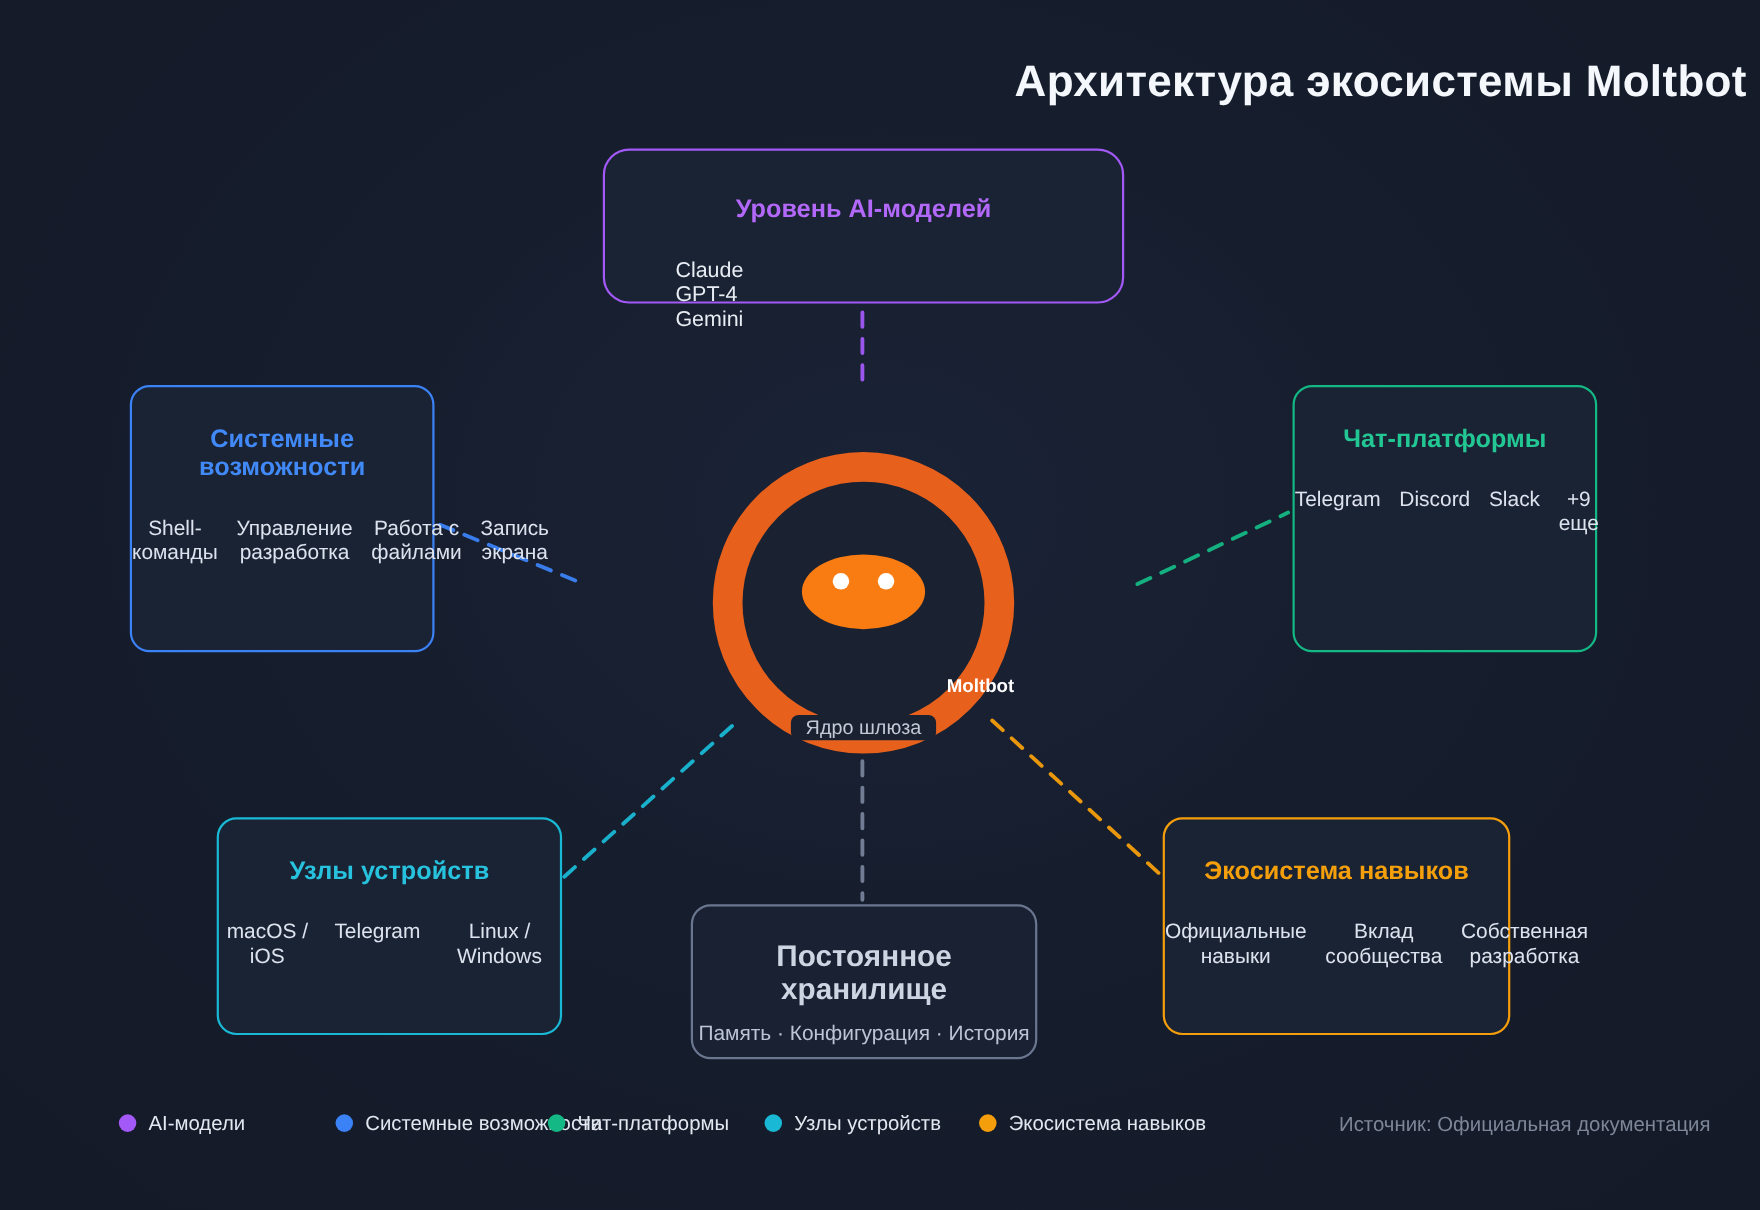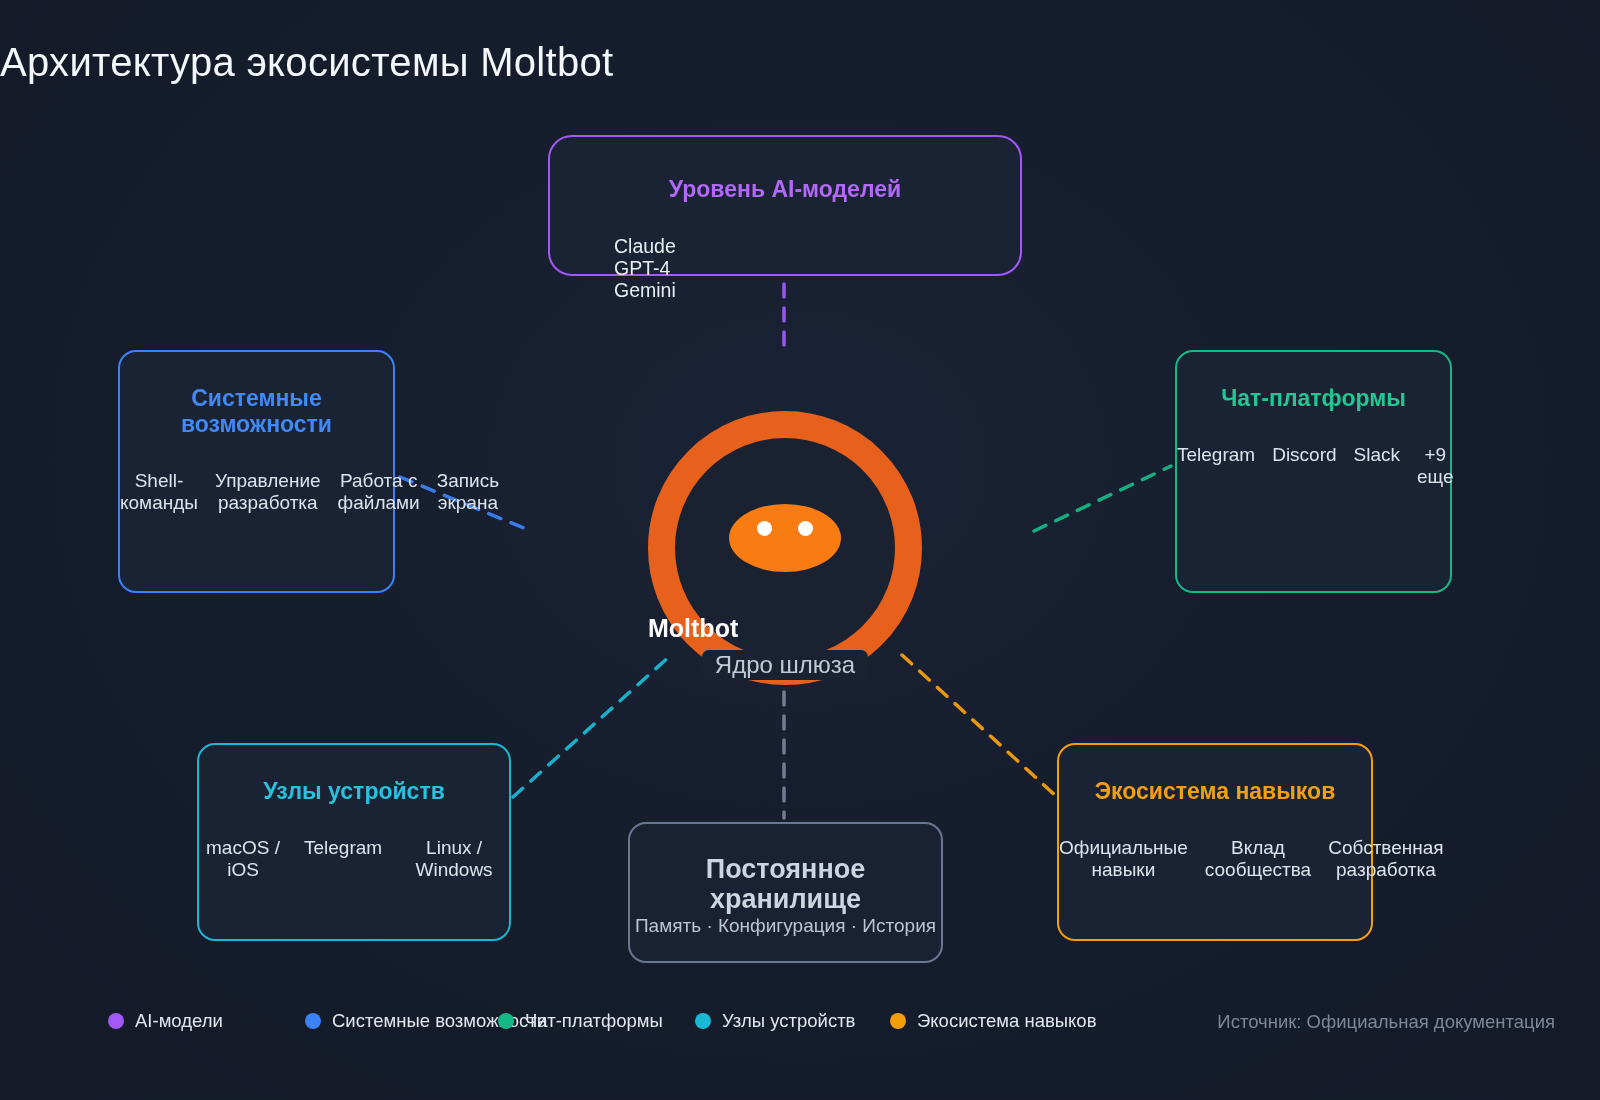--- a/index.html
+++ b/index.html
@@ -2,22 +2,22 @@
 <html><head>
 <meta charset="utf-8">
 <style>
   html,body{margin:0;padding:0;background:#0e1420;}
   .canvas{
     position:relative;width:1600px;height:1100px;overflow:hidden;
     background:radial-gradient(ellipse at 50% 42%, #1a2336 0%, #151c2b 55%, #141a28 100%);
     font-family:"Liberation Sans","DejaVu Sans",sans-serif;
   }
   .page-title{
-    position:absolute;top:40px;left:0;right:0;text-align:left;
-    font-size:40px;font-weight:400;color:#f4f7fb;letter-spacing:.3px;margin:0;
+    position:absolute;top:40px;left:0;right:0;text-align:right;
+    font-size:40px;font-weight:700;color:#f4f7fb;letter-spacing:.3px;margin:12px;
   }
   svg.connectors{position:absolute;left:0;top:0;}
   svg.connectors line{stroke-width:3.5;stroke-dasharray:13 11;stroke-linecap:round;opacity:.95;}
 
   .box{position:absolute;box-sizing:border-box;background:#1a2334;border-style:solid;border-width:2.5px;border-radius:18px;}
   .box-ai{left:548px;top:135px;width:474px;height:141px;border-color:#a259f7;border-radius:24px;}
   .box-system{left:118px;top:350px;width:277px;height:243px;border-color:#3b82f6;}
   .box-chat{left:1175px;top:350px;width:277px;height:243px;border-color:#14b884;}
   .box-devices{left:197px;top:743px;width:314px;height:198px;border-color:#19b8d4;}
   .box-skills{left:1057px;top:743px;width:316px;height:198px;border-color:#f59e0b;}
@@ -29,33 +29,33 @@
   .t-green{color:#22c793;}
   .t-cyan{color:#27c3de;}
   .t-orange{color:#f5a00b;}
 
   .col-items{display:flex;flex-direction:row;gap:17px;margin-top:33px;text-align:center;
     font-size:19px;line-height:22px;color:#dde3ee;}
   .row-items{display:flex;justify-content:space-between;margin-top:33px;padding:0 64px;
     font-size:19.5px;line-height:22px;color:#e8edf4;font-weight:500;flex-direction:column;}
 
   .storage-title{margin-top:30px;text-align:center;font-size:27px;font-weight:bold;color:#ccd5e1;line-height:30px;}
-  .storage-sub{margin-top:1px;text-align:center;font-size:19px;color:#bcc5d4;}
+  .storage-sub{margin-top:15px;text-align:center;font-size:19px;color:#bcc5d4;}
 
   .core{position:absolute;left:648px;top:411px;width:274px;height:274px;box-sizing:border-box;
     border:27px solid #e8611c;border-radius:50%;background:#1a2232;}
   .bot-face{position:absolute;left:54px;top:66px;width:112px;height:68px;background:#f97c12;border-radius:50%;}
   .bot-face .eye{position:absolute;top:17px;width:15px;height:15px;border-radius:50%;background:#ffffff;}
   .eye-l{left:28px;}
   .eye-r{left:69px;}
-  .core-name{position:absolute;left:-27px;width:274px;top:176px;text-align:left;
-    font-size:25px;font-weight:bold;color:#ffffff;z-index:3;}
+  .core-name{position:absolute;left:-27px;width:274px;top:176px;text-align:right;
+    font-size:17px;font-weight:bold;color:#ffffff;z-index:3;}
   .core-sub{position:absolute;left:-27px;width:274px;top:212px;text-align:center;z-index:3;}
   .core-sub span{display:inline-block;background:#1a2232;border-radius:7px;padding:1px 13px;
-    font-size:24px;color:#c3cad6;}
+    font-size:18px;color:#c3cad6;}
 
   .legend-item{position:absolute;top:1010px;display:flex;align-items:center;gap:11px;
     white-space:nowrap;font-size:18.5px;color:#e2e7f0;}
   .legend-item .dot{width:16px;height:16px;border-radius:50%;flex:0 0 auto;}
   .li-ai{left:108px;}      .li-ai .dot{background:#a259f7;}
   .li-system{left:305px;}  .li-system .dot{background:#3b82f6;}
   .li-chat{left:498px;}    .li-chat .dot{background:#14b884;}
   .li-devices{left:695px;} .li-devices .dot{background:#19b8d4;}
   .li-skills{left:890px;}  .li-skills .dot{background:#f59e0b;}
 

